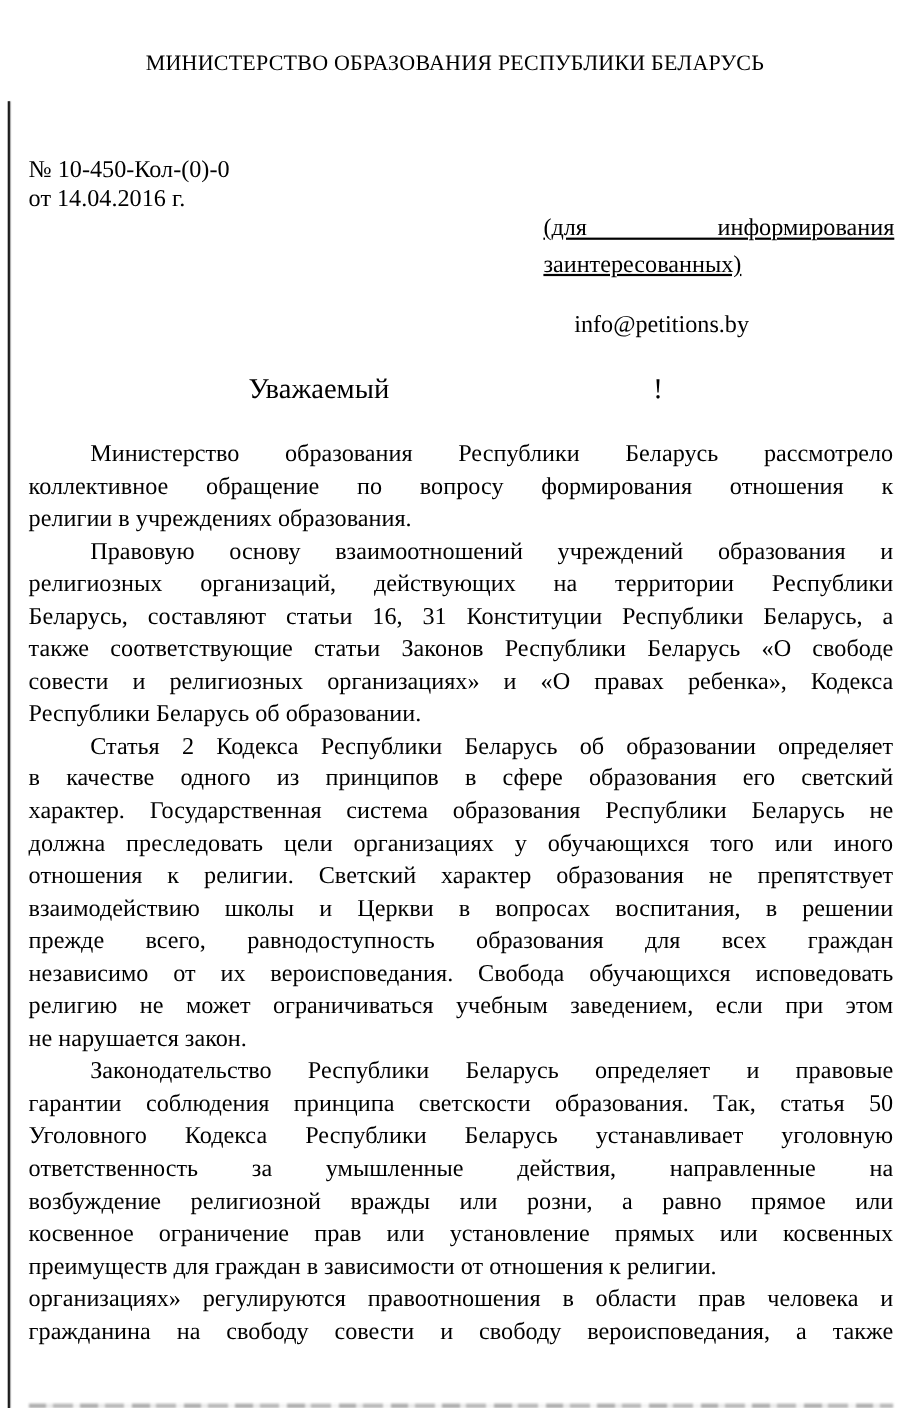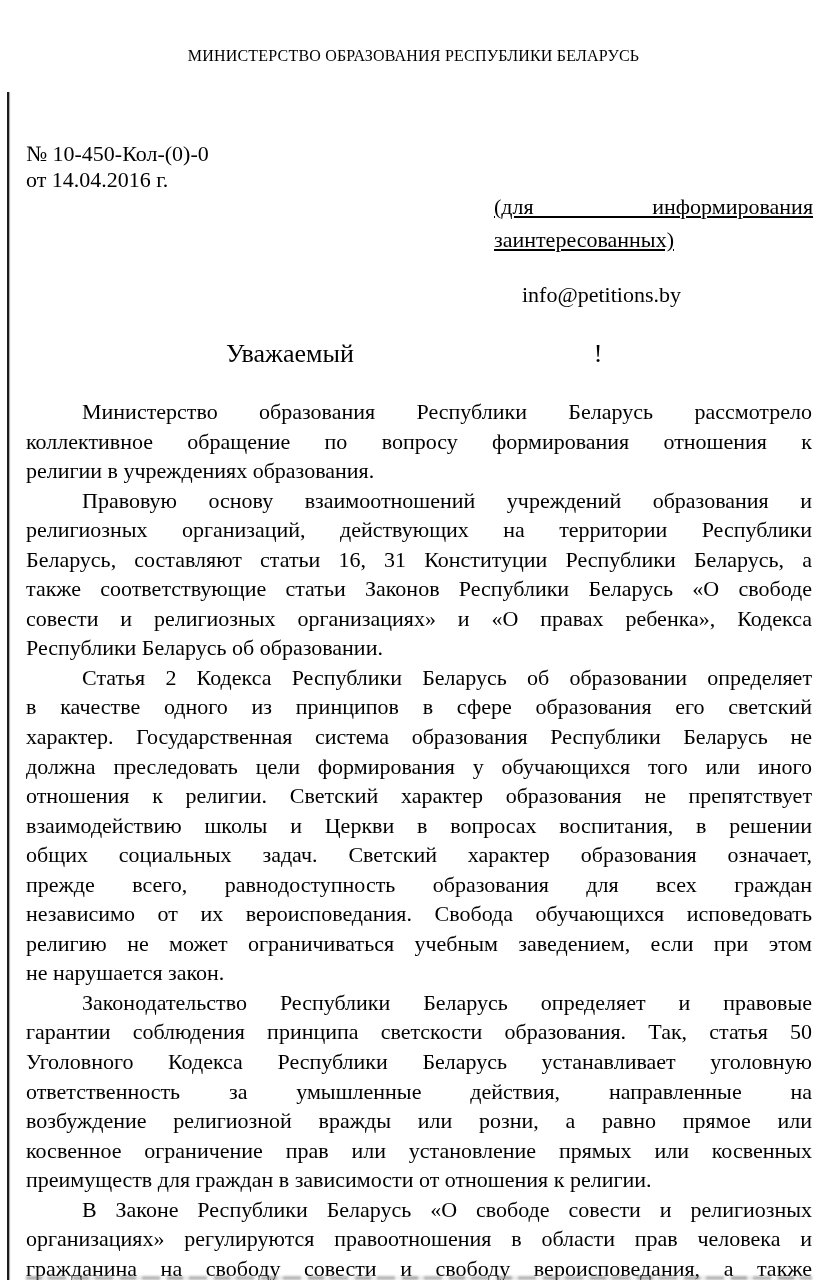--- a/index.html
+++ b/index.html
@@ -19,21 +19,21 @@
     width: 2px; height: 1188px;
     background: #1c1c1c;
     box-shadow: 1px 0 1px rgba(0,0,0,.35);
   }
 
   .title {
     position: absolute; top: 47px; left: 0;
     width: 100%;
     margin: 0;
     text-align: center;
-    font-size: 16px;
+    font-size: 20px;
     font-weight: 400;
     letter-spacing: 0.2px;
     white-space: nowrap;
   }
 
   .ref {
     position: absolute; left: 26px; top: 141px;
     font-size: 22px; line-height: 25.5px;
     white-space: nowrap;
   }
@@ -111,40 +111,38 @@
         <div class="bl j">религиозных организаций, действующих на территории Республики</div>
         <div class="bl j">Беларусь, составляют статьи 16, 31 Конституции Республики Беларусь, а</div>
         <div class="bl j">также соответствующие статьи Законов Республики Беларусь «О свободе</div>
         <div class="bl j">совести и религиозных организациях» и «О правах ребенка», Кодекса</div>
         <div class="bl">Республики Беларусь об образовании.</div>
       </div>
       <div>
         <div class="bl ind j">Статья 2 Кодекса Республики Беларусь об образовании определяет</div>
         <div class="bl j">в качестве одного из принципов в сфере образования его светский</div>
         <div class="bl j">характер. Государственная система образования Республики Беларусь не</div>
-        <div class="bl j">должна преследовать цели формирования у обучающихся того или иного</div>
+        <div class="bl j">должна преследовать цели организациях у обучающихся того или иного</div>
         <div class="bl j">отношения к религии. Светский характер образования не препятствует</div>
         <div class="bl j">взаимодействию школы и Церкви в вопросах воспитания, в решении</div>
-        <div class="bl j">общих социальных задач. Светский характер образования означает,</div>
         <div class="bl j">прежде всего, равнодоступность образования для всех граждан</div>
         <div class="bl j">независимо от их вероисповедания. Свобода обучающихся исповедовать</div>
         <div class="bl j">религию не может ограничиваться учебным заведением, если при этом</div>
         <div class="bl">не нарушается закон.</div>
       </div>
       <div>
         <div class="bl ind j">Законодательство Республики Беларусь определяет и правовые</div>
         <div class="bl j">гарантии соблюдения принципа светскости образования. Так, статья 50</div>
         <div class="bl j">Уголовного Кодекса Республики Беларусь устанавливает уголовную</div>
         <div class="bl j">ответственность за умышленные действия, направленные на</div>
         <div class="bl j">возбуждение религиозной вражды или розни, а равно прямое или</div>
         <div class="bl j">косвенное ограничение прав или установление прямых или косвенных</div>
         <div class="bl">преимуществ для граждан в зависимости от отношения к религии.</div>
       </div>
       <div>
-        <div class="bl ind j">В Законе Республики Беларусь «О свободе совести и религиозных</div>
         <div class="bl j">организациях» регулируются правоотношения в области прав человека и</div>
         <div class="bl j">гражданина на свободу совести и свободу вероисповедания, а также</div>
       </div>
     </div>
 
   <div class="smudge"></div>
 
 </div>
 
 </body></html>

